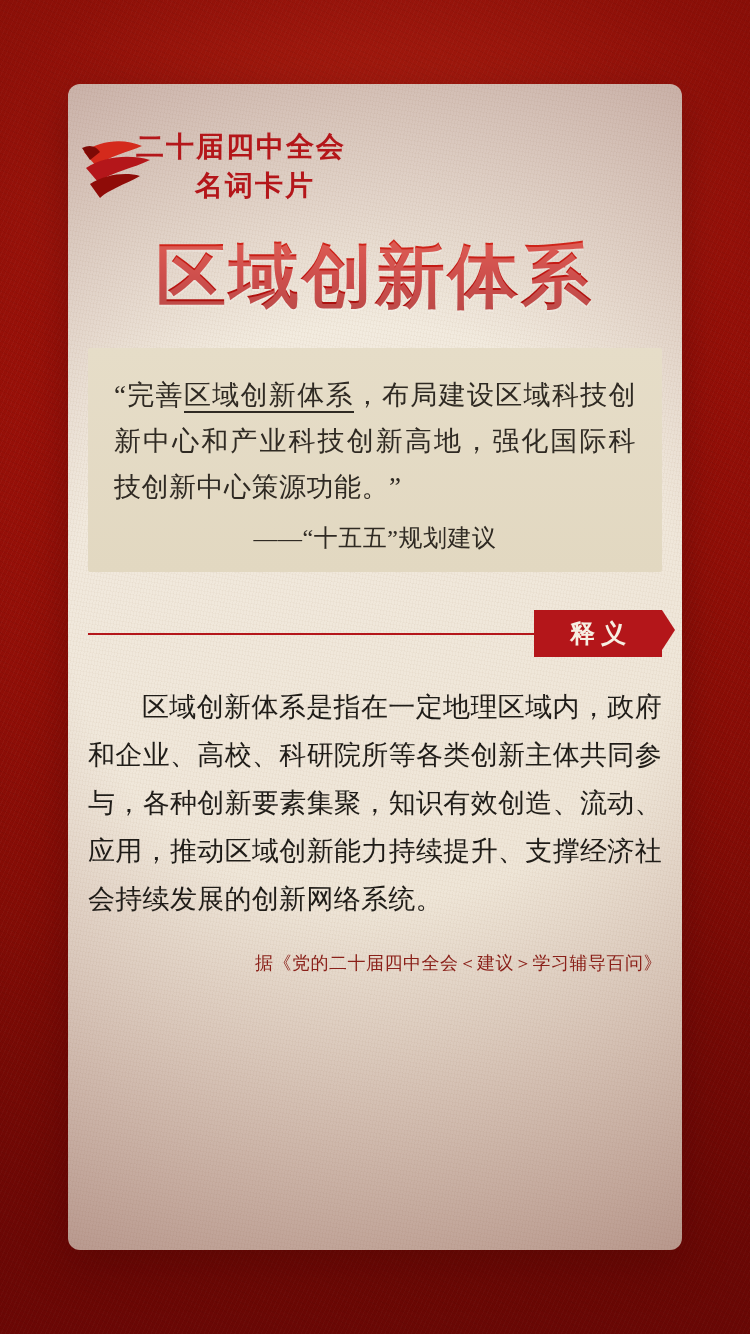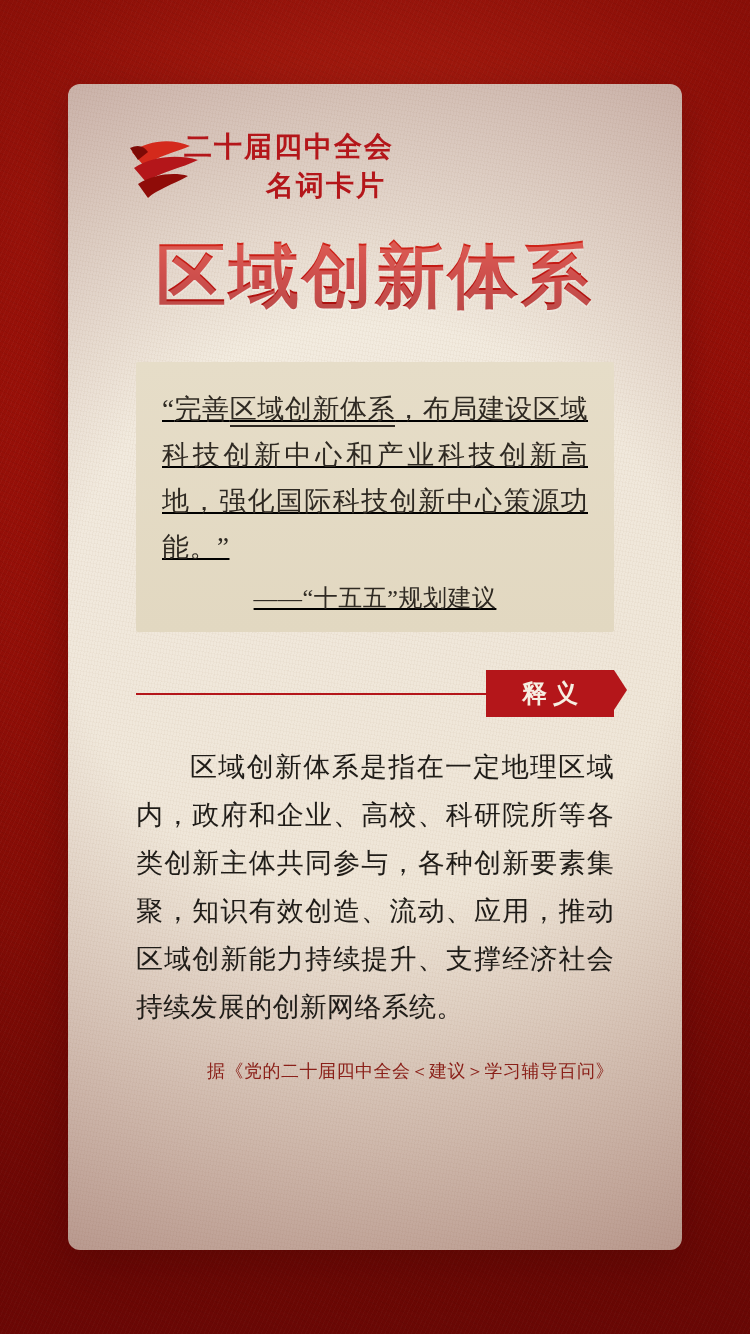--- a/index.html
+++ b/index.html
@@ -63,21 +63,21 @@
     inset: 0;
     background-image:
       repeating-linear-gradient(100deg, rgba(160,130,96,0.055) 0px, rgba(160,130,96,0.055) 1px, rgba(0,0,0,0) 1px, rgba(0,0,0,0) 3px),
       repeating-linear-gradient(10deg, rgba(160,130,96,0.045) 0px, rgba(160,130,96,0.045) 1px, rgba(0,0,0,0) 1px, rgba(0,0,0,0) 4px);
     pointer-events: none;
   }
 
   .card-inner {
     position: relative;
     z-index: 2;
-    padding: 0 68px;
+    padding: 0 20px;
   }
 
   
   .badge {
     position: relative;
     margin-top: 38px;
     height: 92px;
   }
   .ribbon-svg {
     position: absolute;
@@ -95,21 +95,21 @@
   .badge-line1 {
     font-size: 28px;
     letter-spacing: 2px;
     line-height: 38px;
     white-space: nowrap;
   }
   .badge-line2 {
     font-size: 28px;
     letter-spacing: 2px;
     line-height: 40px;
-    margin-left: 82px;
+    margin-left: 59px;
     white-space: nowrap;
   }
 
   
   .title {
     margin-top: 22px;
     text-align: center;
     font-size: 70px;
     line-height: 82px;
     font-weight: bold;
@@ -117,25 +117,24 @@
     color: #c01510;
     background: linear-gradient(180deg, #d4271b 0%, #bb1310 55%, #a10d0b 100%);
     -webkit-background-clip: text;
     background-clip: text;
     -webkit-text-fill-color: transparent;
     text-shadow: 0 2px 0 rgba(255,255,255,0.25);
   }
 
   
   .quote-box {
-    margin-top: 44px;
+    margin-top: 30px;
     background: linear-gradient(180deg, #e6ddc8 0%, #e2d8c1 100%);
     padding: 24px 26px 18px 26px;
     border-radius: 2px;
-    text-decoration: underline;
   }
   .quote-text {
     font-size: 27px;
     line-height: 46px;
     color: #2f2a23;
     text-align: justify;
     letter-spacing: 0.5px;
   }
   .quote-text .kw {
     border-bottom: 2px solid #2f2a23;

